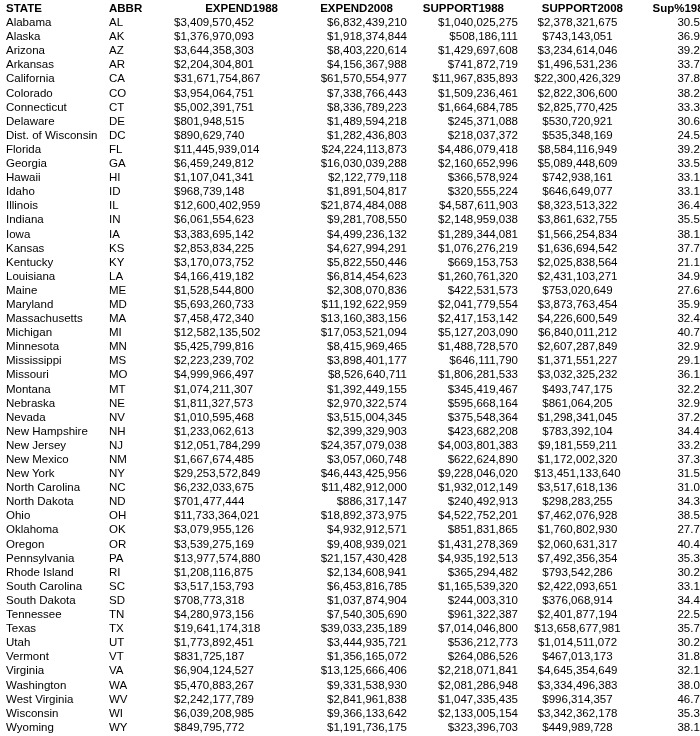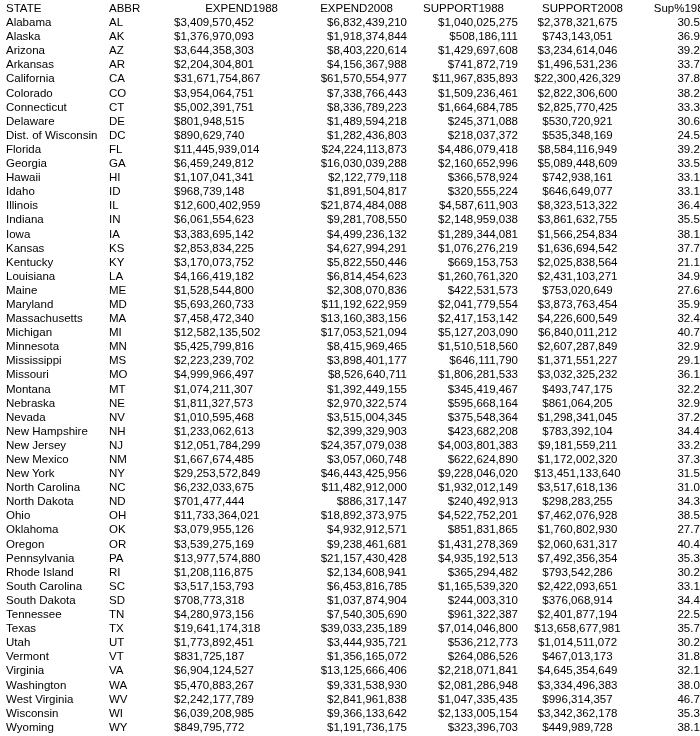--- a/index.html
+++ b/index.html
@@ -22,21 +22,21 @@
   }
   th, td {
     font-size: 11.5px;
     line-height: 14.1px;
     height: 14.1px;
     padding: 0;
     white-space: nowrap;
     overflow: hidden;
     vertical-align: middle;
   }
-  th { font-weight: normal; }
+  th { font-weight: bold; }
   td { font-weight: normal; }
 
   
   .c0 { width: 98px;  text-align: left;  padding-left: 6px; }
   .c1 { width: 65px;  text-align: left;  padding-left: 5px; }
   .c2 { width: 104px; text-align: left; }
   .c3 { width: 101px; text-align: right; }
   .c4 { width: 97px;  text-align: right; }
   .c5 { width: 105px; text-align: center; }
   .c6 { width: 73px;  text-align: right; }
@@ -267,21 +267,21 @@
         <td class="c3">$17,053,521,094</td>
         <td class="c4">$5,127,203,090</td>
         <td class="c5">$6,840,011,212</td>
         <td class="c6">40.7%</td>
       </tr>
       <tr>
         <td class="c0">Minnesota</td>
         <td class="c1">MN</td>
         <td class="c2">$5,425,799,816</td>
         <td class="c3">$8,415,969,465</td>
-        <td class="c4">$1,510,518,560</td>
+        <td class="c4">$1,488,728,570</td>
         <td class="c5">$2,607,287,849</td>
         <td class="c6">32.9%</td>
       </tr>
       <tr>
         <td class="c0">Mississippi</td>
         <td class="c1">MS</td>
         <td class="c2">$2,223,239,702</td>
         <td class="c3">$3,898,401,177</td>
         <td class="c4">$646,111,790</td>
         <td class="c5">$1,371,551,227</td>
@@ -392,21 +392,21 @@
         <td class="c2">$3,079,955,126</td>
         <td class="c3">$4,932,912,571</td>
         <td class="c4">$851,831,865</td>
         <td class="c5">$1,760,802,930</td>
         <td class="c6">27.7%</td>
       </tr>
       <tr>
         <td class="c0">Oregon</td>
         <td class="c1">OR</td>
         <td class="c2">$3,539,275,169</td>
-        <td class="c3">$9,238,461,681</td>
+        <td class="c3">$9,408,939,021</td>
         <td class="c4">$1,431,278,369</td>
         <td class="c5">$2,060,631,317</td>
         <td class="c6">40.4%</td>
       </tr>
       <tr>
         <td class="c0">Pennsylvania</td>
         <td class="c1">PA</td>
         <td class="c2">$13,977,574,880</td>
         <td class="c3">$21,157,430,428</td>
         <td class="c4">$4,935,192,513</td>

